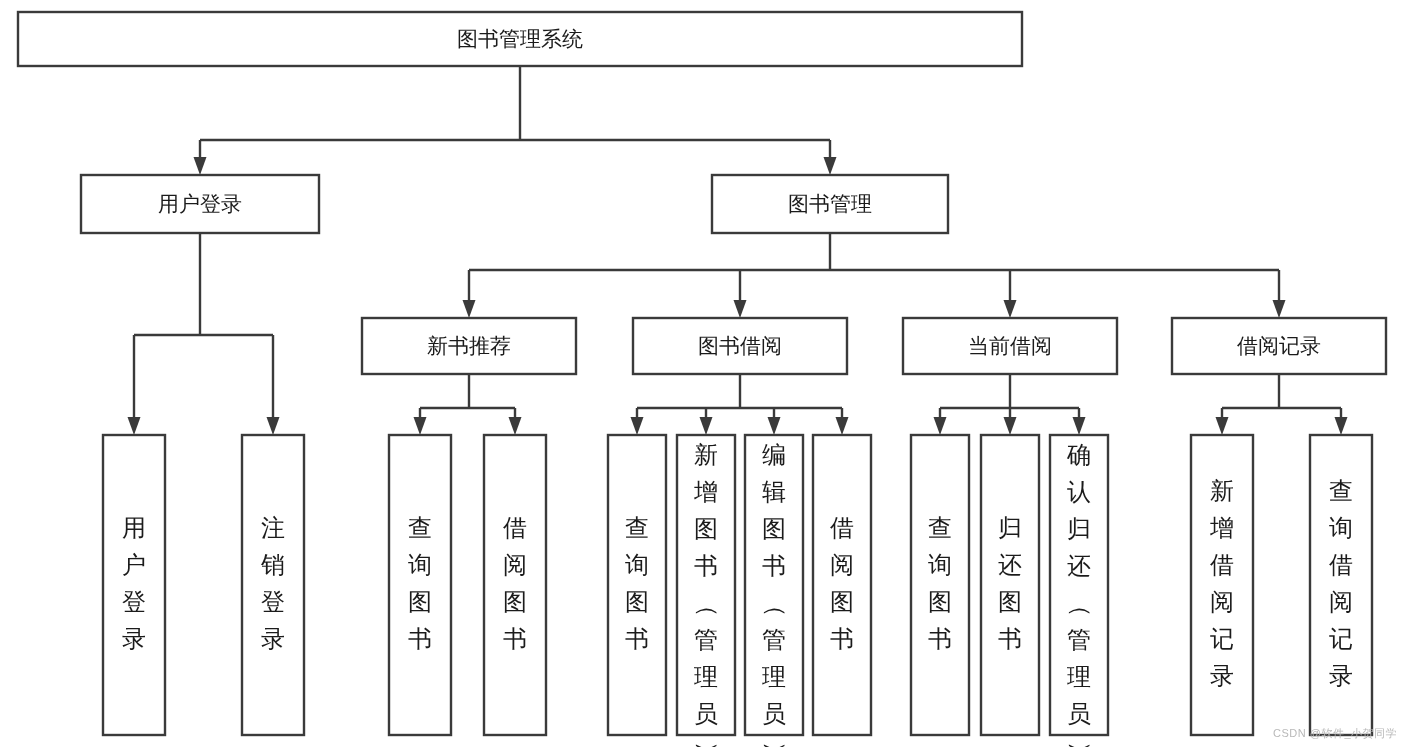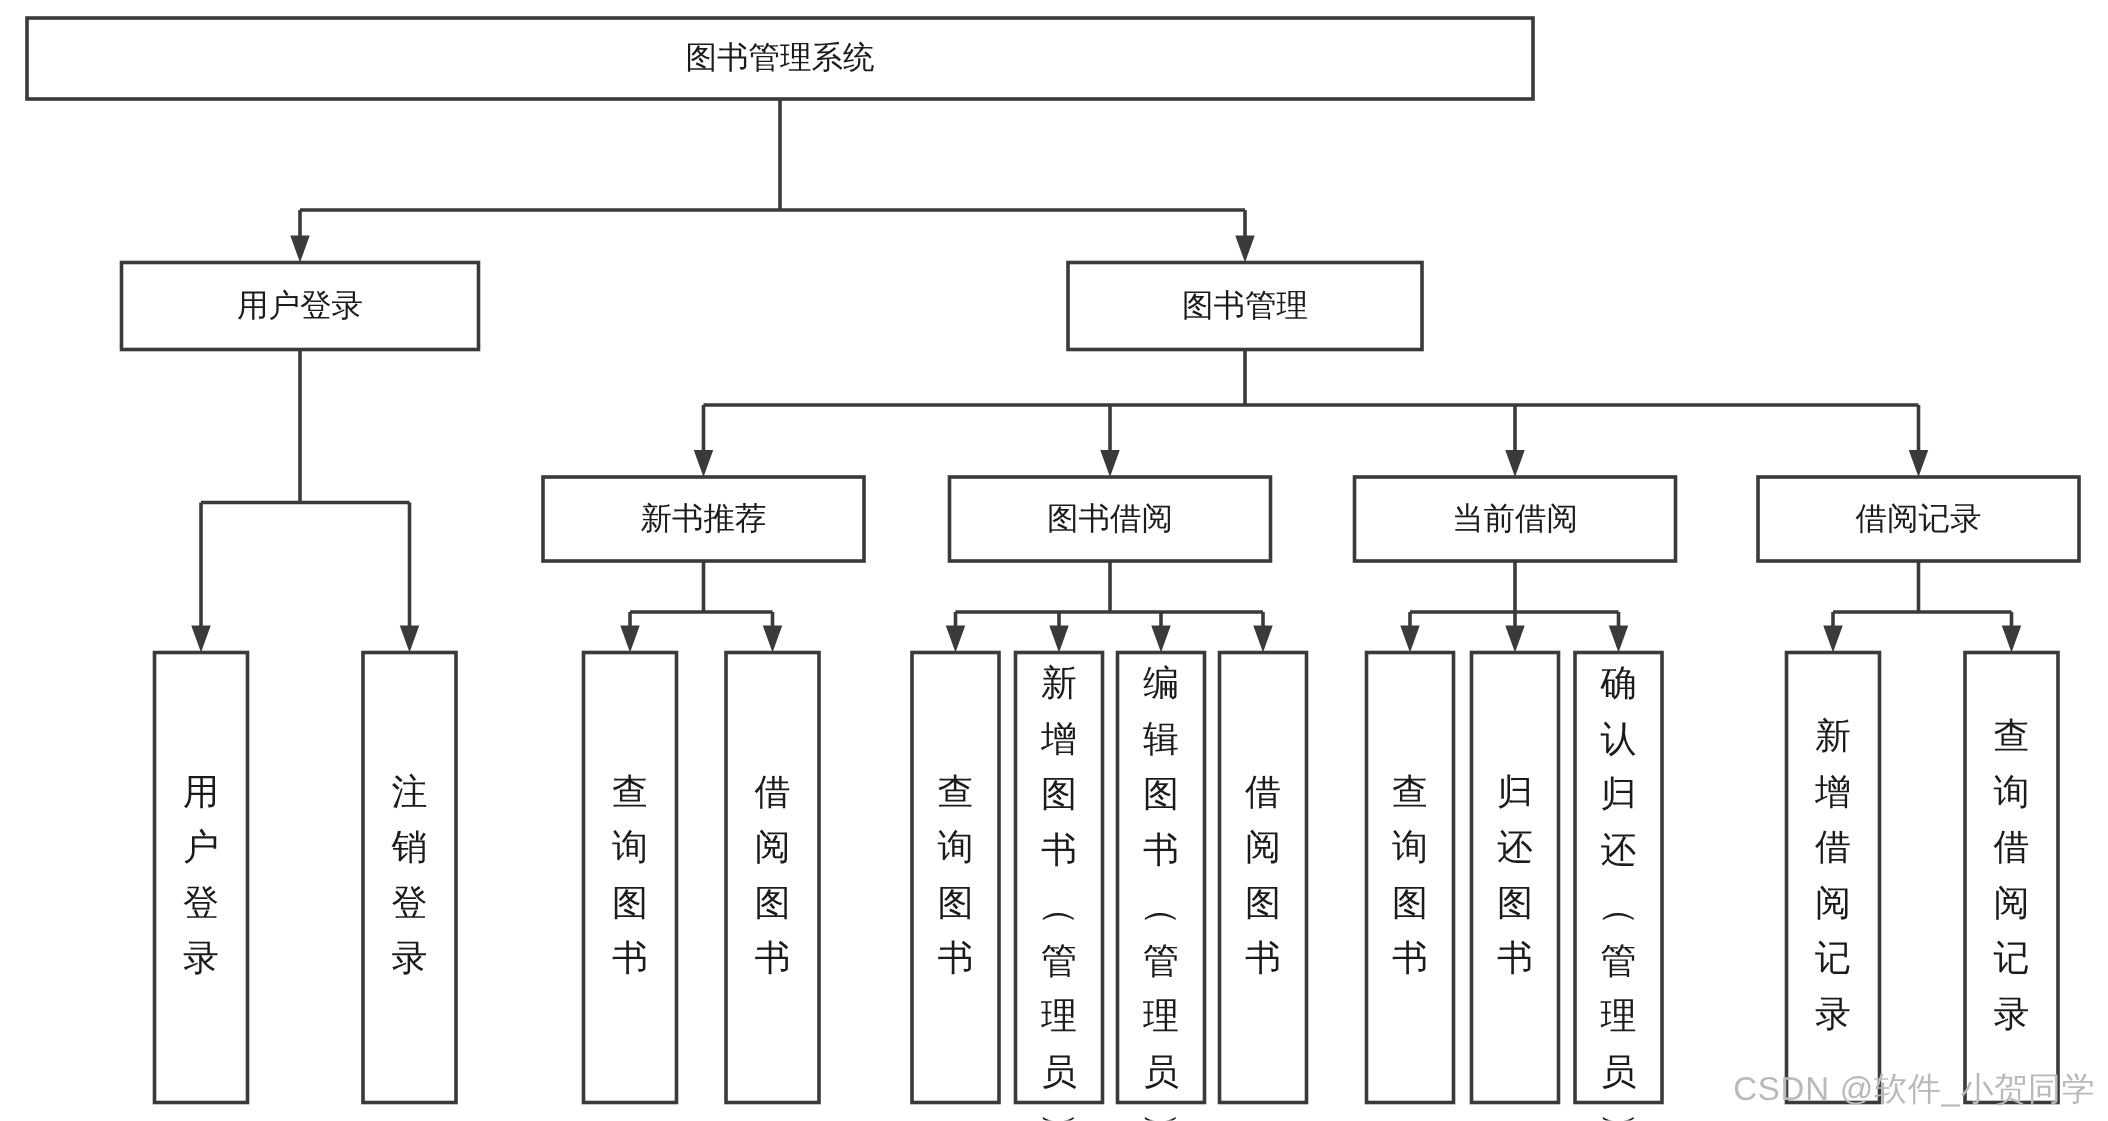--- a/index.html
+++ b/index.html
@@ -55,21 +55,21 @@
     font-size: 24px;
     fill: #1b1b1b;
     text-anchor: middle;
     dominant-baseline: middle;
   }
   .watermark {
     position: absolute;
     right: 8px;
     bottom: 6px;
     font-family: "Liberation Sans", "DejaVu Sans", sans-serif;
-    font-size: 22px;
+    font-size: 11px;
     color: #b9b9b9;
     letter-spacing: 0.5px;
     white-space: nowrap;
     pointer-events: none;
   }
 </style>
 </head>
 <body>
 
 <div id="diagram-root">

